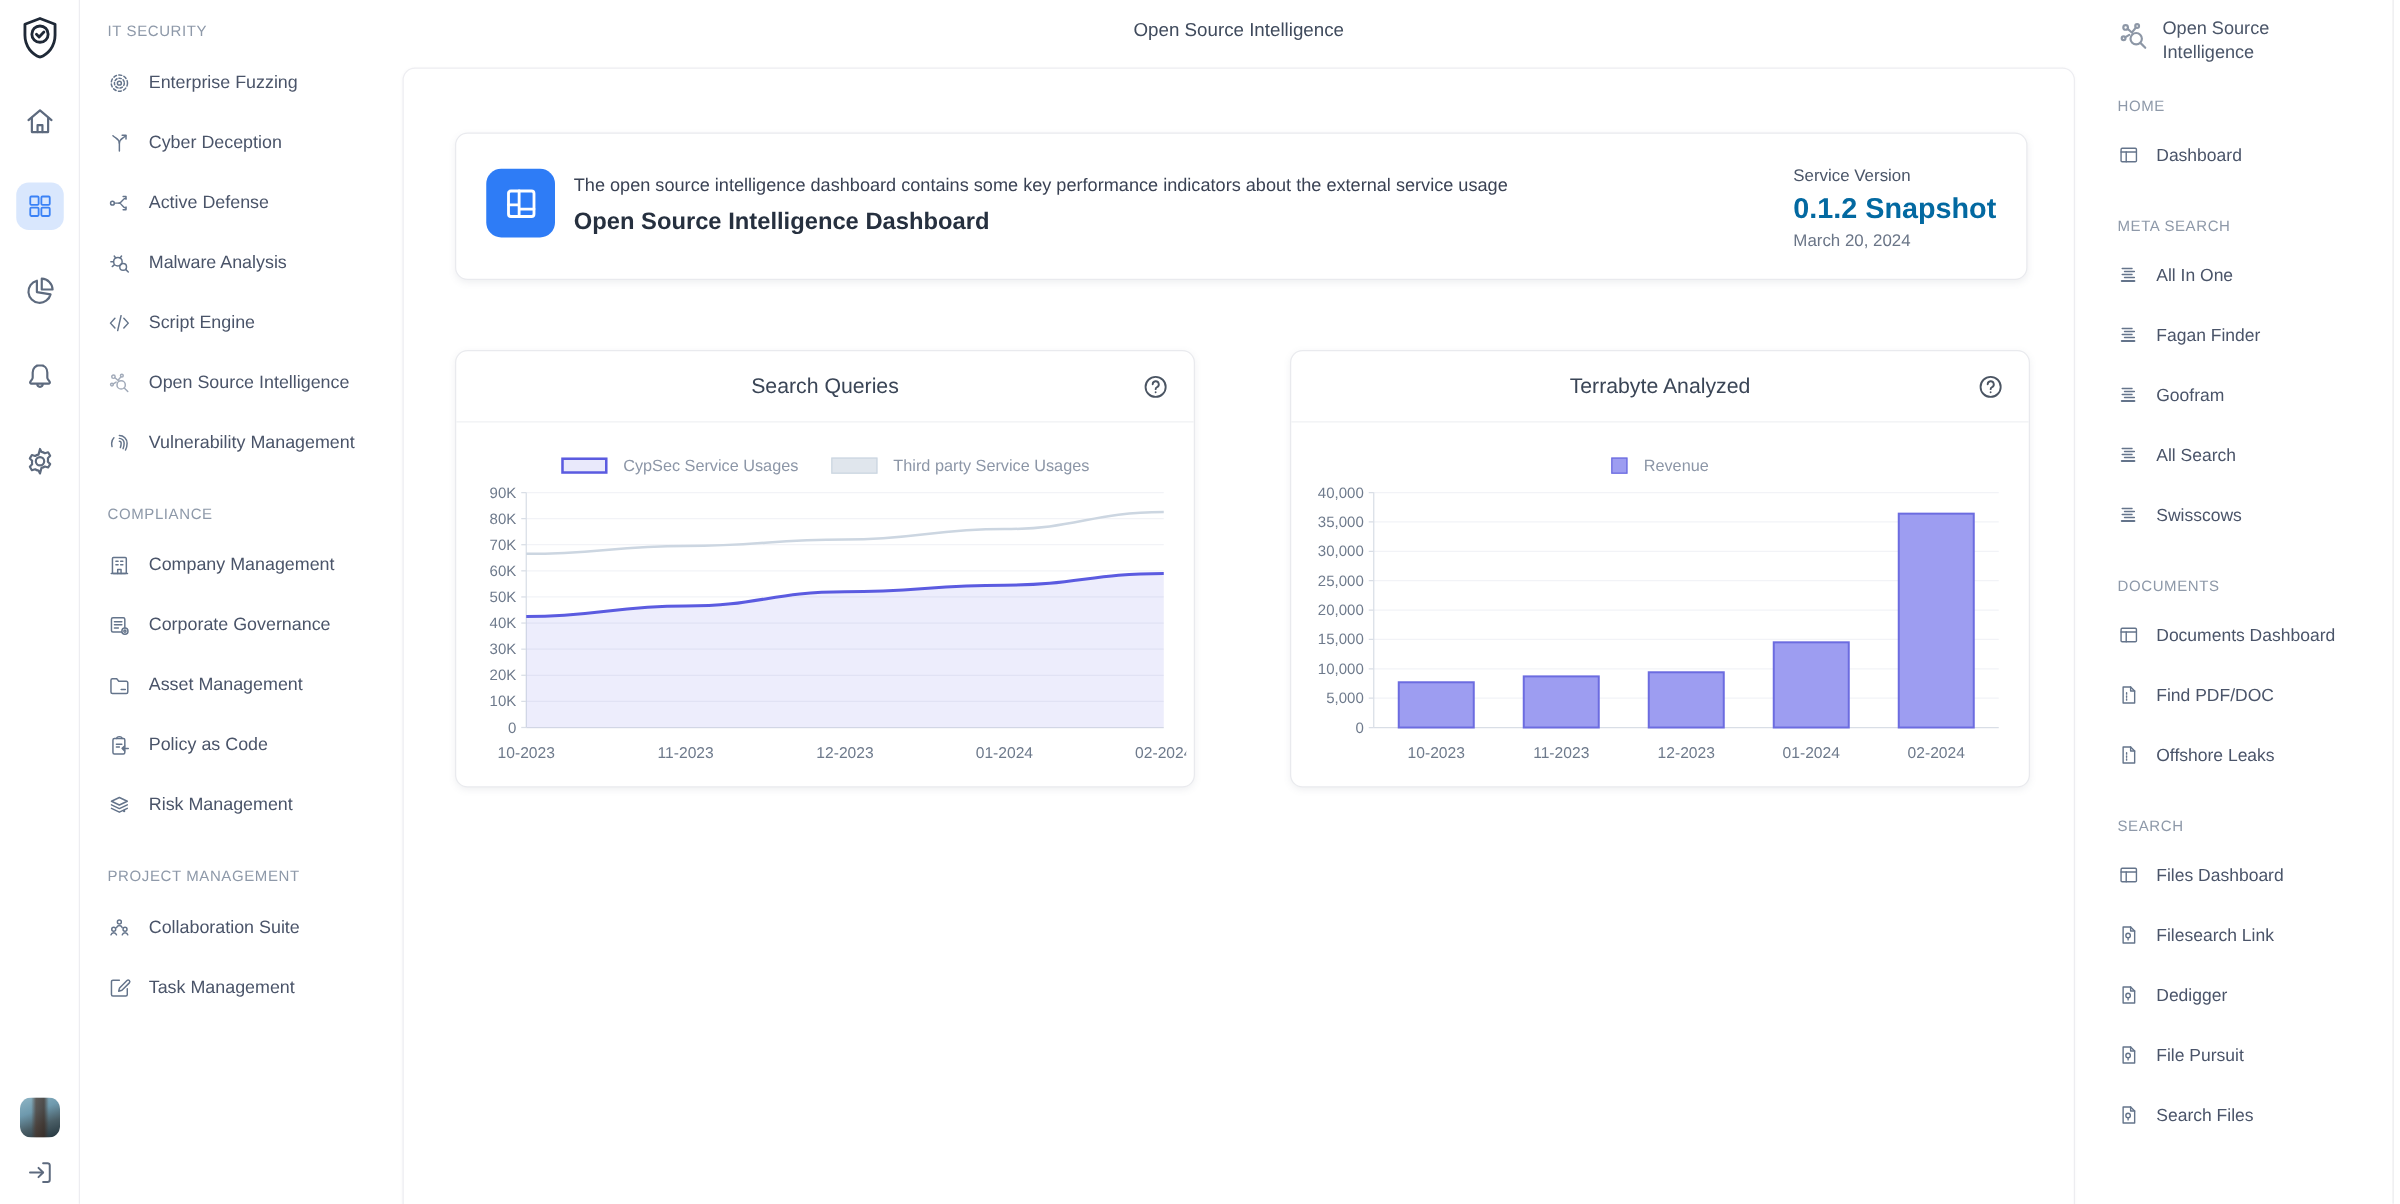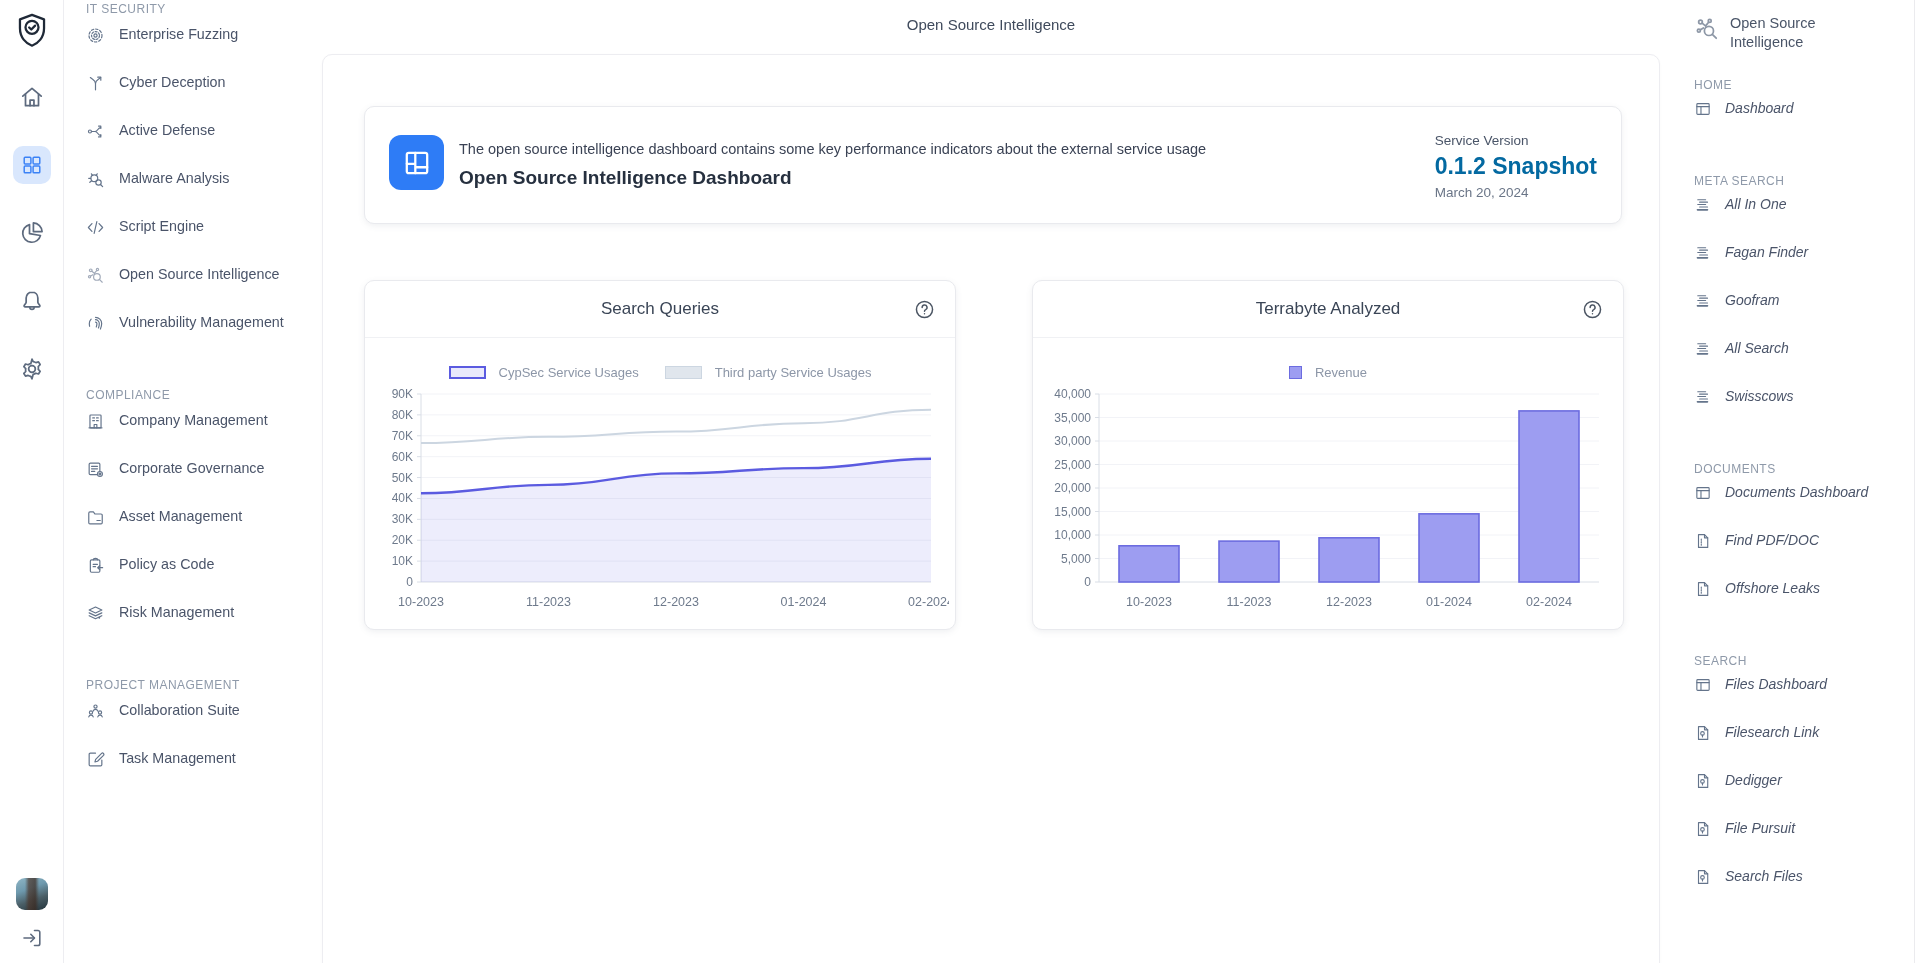--- a/index.html
+++ b/index.html
@@ -25,25 +25,25 @@
   .avatar { position:absolute; top:878px; left:50%; transform:translateX(-50%);
             width:32px; height:32px; border-radius:9px; cursor:pointer;
             background:
               linear-gradient(90deg, rgba(40,28,22,0) 28%, rgba(74,50,38,.65) 40%, rgba(60,40,30,.7) 60%, rgba(40,28,22,0) 72%),
               linear-gradient(160deg,#8fb6c6 0%, #6e99ad 35%, #4a5e66 65%, #23343c 100%); }
   .logout { position:absolute; top:926px; left:50%; transform:translateX(-50%);
             width:24px; height:24px; color:#5d6a7e; cursor:pointer; }
 
   
   .leftnav { position:absolute; left:64px; top:0; width:258px; height:963px;
-             padding:0 0 0 22px; background:#fff; }
+             padding:16px 0 0 22px; background:#fff; }
   .nav-section-label { font-size:12px; letter-spacing:.04em; color:#8e99a9;
                        margin:26px 0 10px 0; }
   .leftnav .nav-section-label:first-child { margin-top:2px; }
-  .nav-row { display:flex; height:48px; cursor:pointer; }
+  .nav-row { display:flex; align-items:center; height:48px; cursor:pointer; }
   .nav-row .ic { width:19px; height:19px; color:#64748b; margin-right:14px; flex:0 0 auto; }
   .nav-row .ic.muted { color:#a2abba; }
   .nav-row .lbl { font-size:14.3px; color:#4a5469; }
 
   
   .page-title { position:absolute; left:322px; top:16px; width:1338px;
                 text-align:center; font-size:15px; color:#3f4a5c; }
   .main-panel { position:absolute; left:322px; top:54px; width:1338px; height:920px;
                 background:#fff; border:1px solid #ededf1; border-radius:10px;
                 box-shadow:0 1px 3px rgba(30,40,70,.03); }
@@ -74,21 +74,21 @@
   .chart-svg { position:absolute; left:10px; top:103px; width:574px; height:240px; }
 
   
   .rightbar { position:absolute; left:1684px; top:0; width:228px; height:963px;
               padding:14px 0 0 10px; background:#fff; }
   .rs-header { display:flex; align-items:flex-start; gap:10px; margin-bottom:18px; }
   .rs-header .ic { width:26px; height:26px; color:#8d97a6; margin-top:2px; flex:0 0 auto; }
   .rs-title { font-size:14.5px; color:#4a5568; line-height:1.32; width:110px; }
   .rightbar .nav-row { height:48px; }
   .rightbar .nav-row .ic { width:18px; height:18px; margin-right:13px; }
-  .rightbar .nav-row .lbl { font-size:14px;font-style:italic; }
+  .rightbar .nav-row .lbl { font-size:14px; }
   .rightbar .nav-section-label { margin:26px 0 8px 0; }
   .edge-divider { position:absolute; left:1914px; top:0; height:963px; width:0;
                   border-left:1px solid #ebebee; }
 </style>
 </head>
 <body>
 
 <div class="rail">
   <div class="rail-logo">
       <svg viewBox="0 0 24 24" fill="none" stroke="currentColor" stroke-width="1.6" stroke-linecap="round" stroke-linejoin="round">

